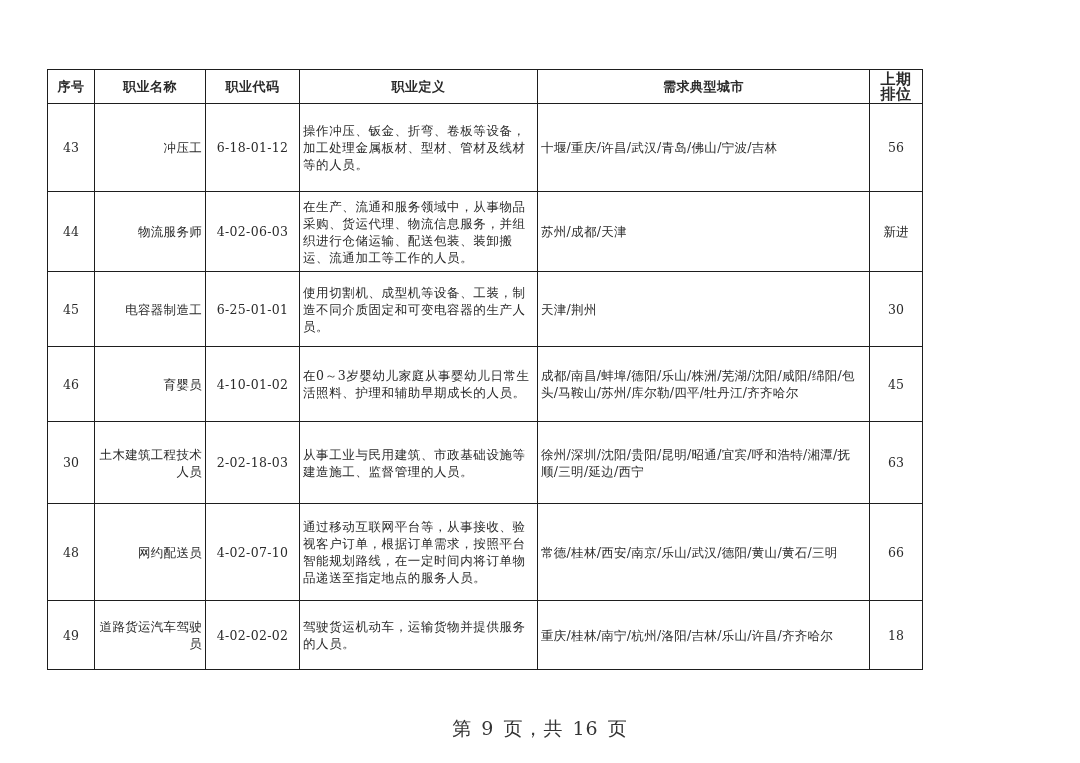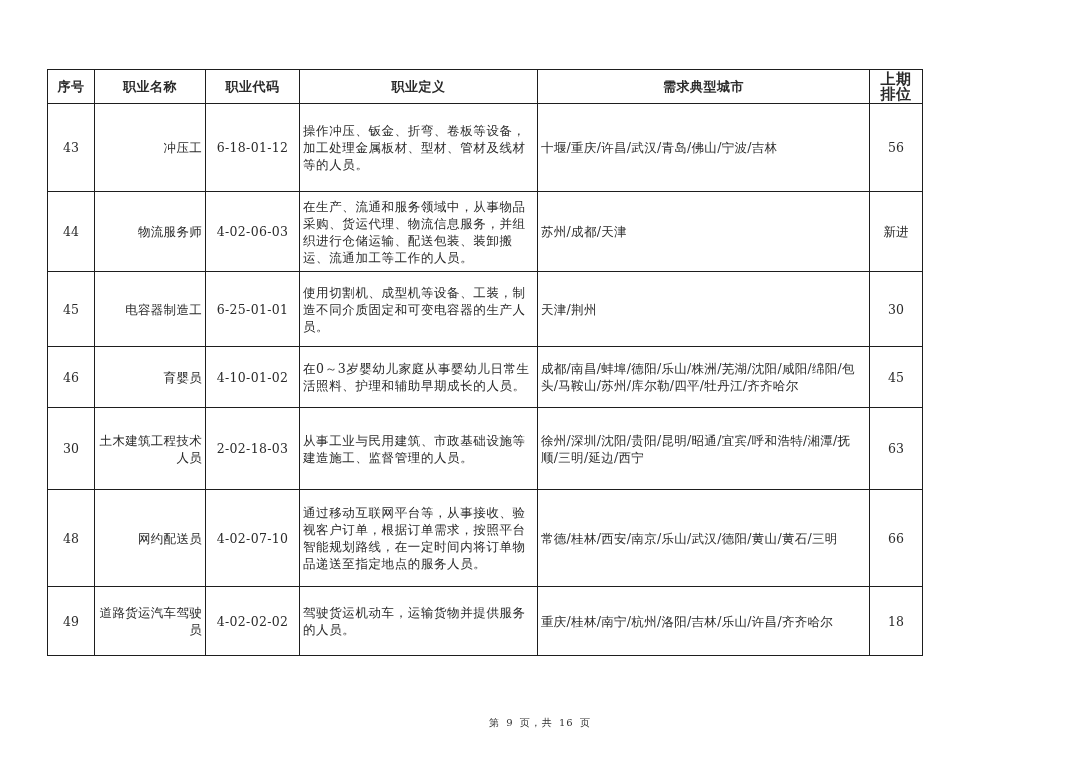--- a/index.html
+++ b/index.html
@@ -51,21 +51,21 @@
     col.w-code { width: 94px; }
     col.w-def { width: 238px; }
     col.w-city { width: 332px; }
     col.w-rank { width: 53px; }
     .footer {
       position: absolute;
       left: 0;
       width: 1080px;
       top: 716px;
       text-align: center;
-      font-size: 10px;
+      font-size: 19px;
       color: #333;
       letter-spacing: 1px;
     }
     .footer span { margin: 0 1px; }
   </style>
 </head>
 <body>
 
 <table class="occ">
   <colgroup>
@@ -104,21 +104,21 @@
       <td class="c-rank">新进</td>
     </tr>
     <tr style="height:75px">
       <td class="c-no">45</td>
       <td class="c-name">电容器制造工</td>
       <td class="c-code">6-25-01-01</td>
       <td class="c-def">使用切割机、成型机等设备、工装，制造不同介质固定和可变电容器的生产人员。</td>
       <td class="c-city">天津/荆州</td>
       <td class="c-rank">30</td>
     </tr>
-    <tr style="height:61px">
+    <tr style="height:75px">
       <td class="c-no">46</td>
       <td class="c-name">育婴员</td>
       <td class="c-code">4-10-01-02</td>
       <td class="c-def">在0～3岁婴幼儿家庭从事婴幼儿日常生活照料、护理和辅助早期成长的人员。</td>
       <td class="c-city">成都/南昌/蚌埠/德阳/乐山/株洲/芜湖/沈阳/咸阳/绵阳/包头/马鞍山/苏州/库尔勒/四平/牡丹江/齐齐哈尔</td>
       <td class="c-rank">45</td>
     </tr>
     <tr style="height:82px">
       <td class="c-no">30</td>
       <td class="c-name">土木建筑工程技术人员</td>

